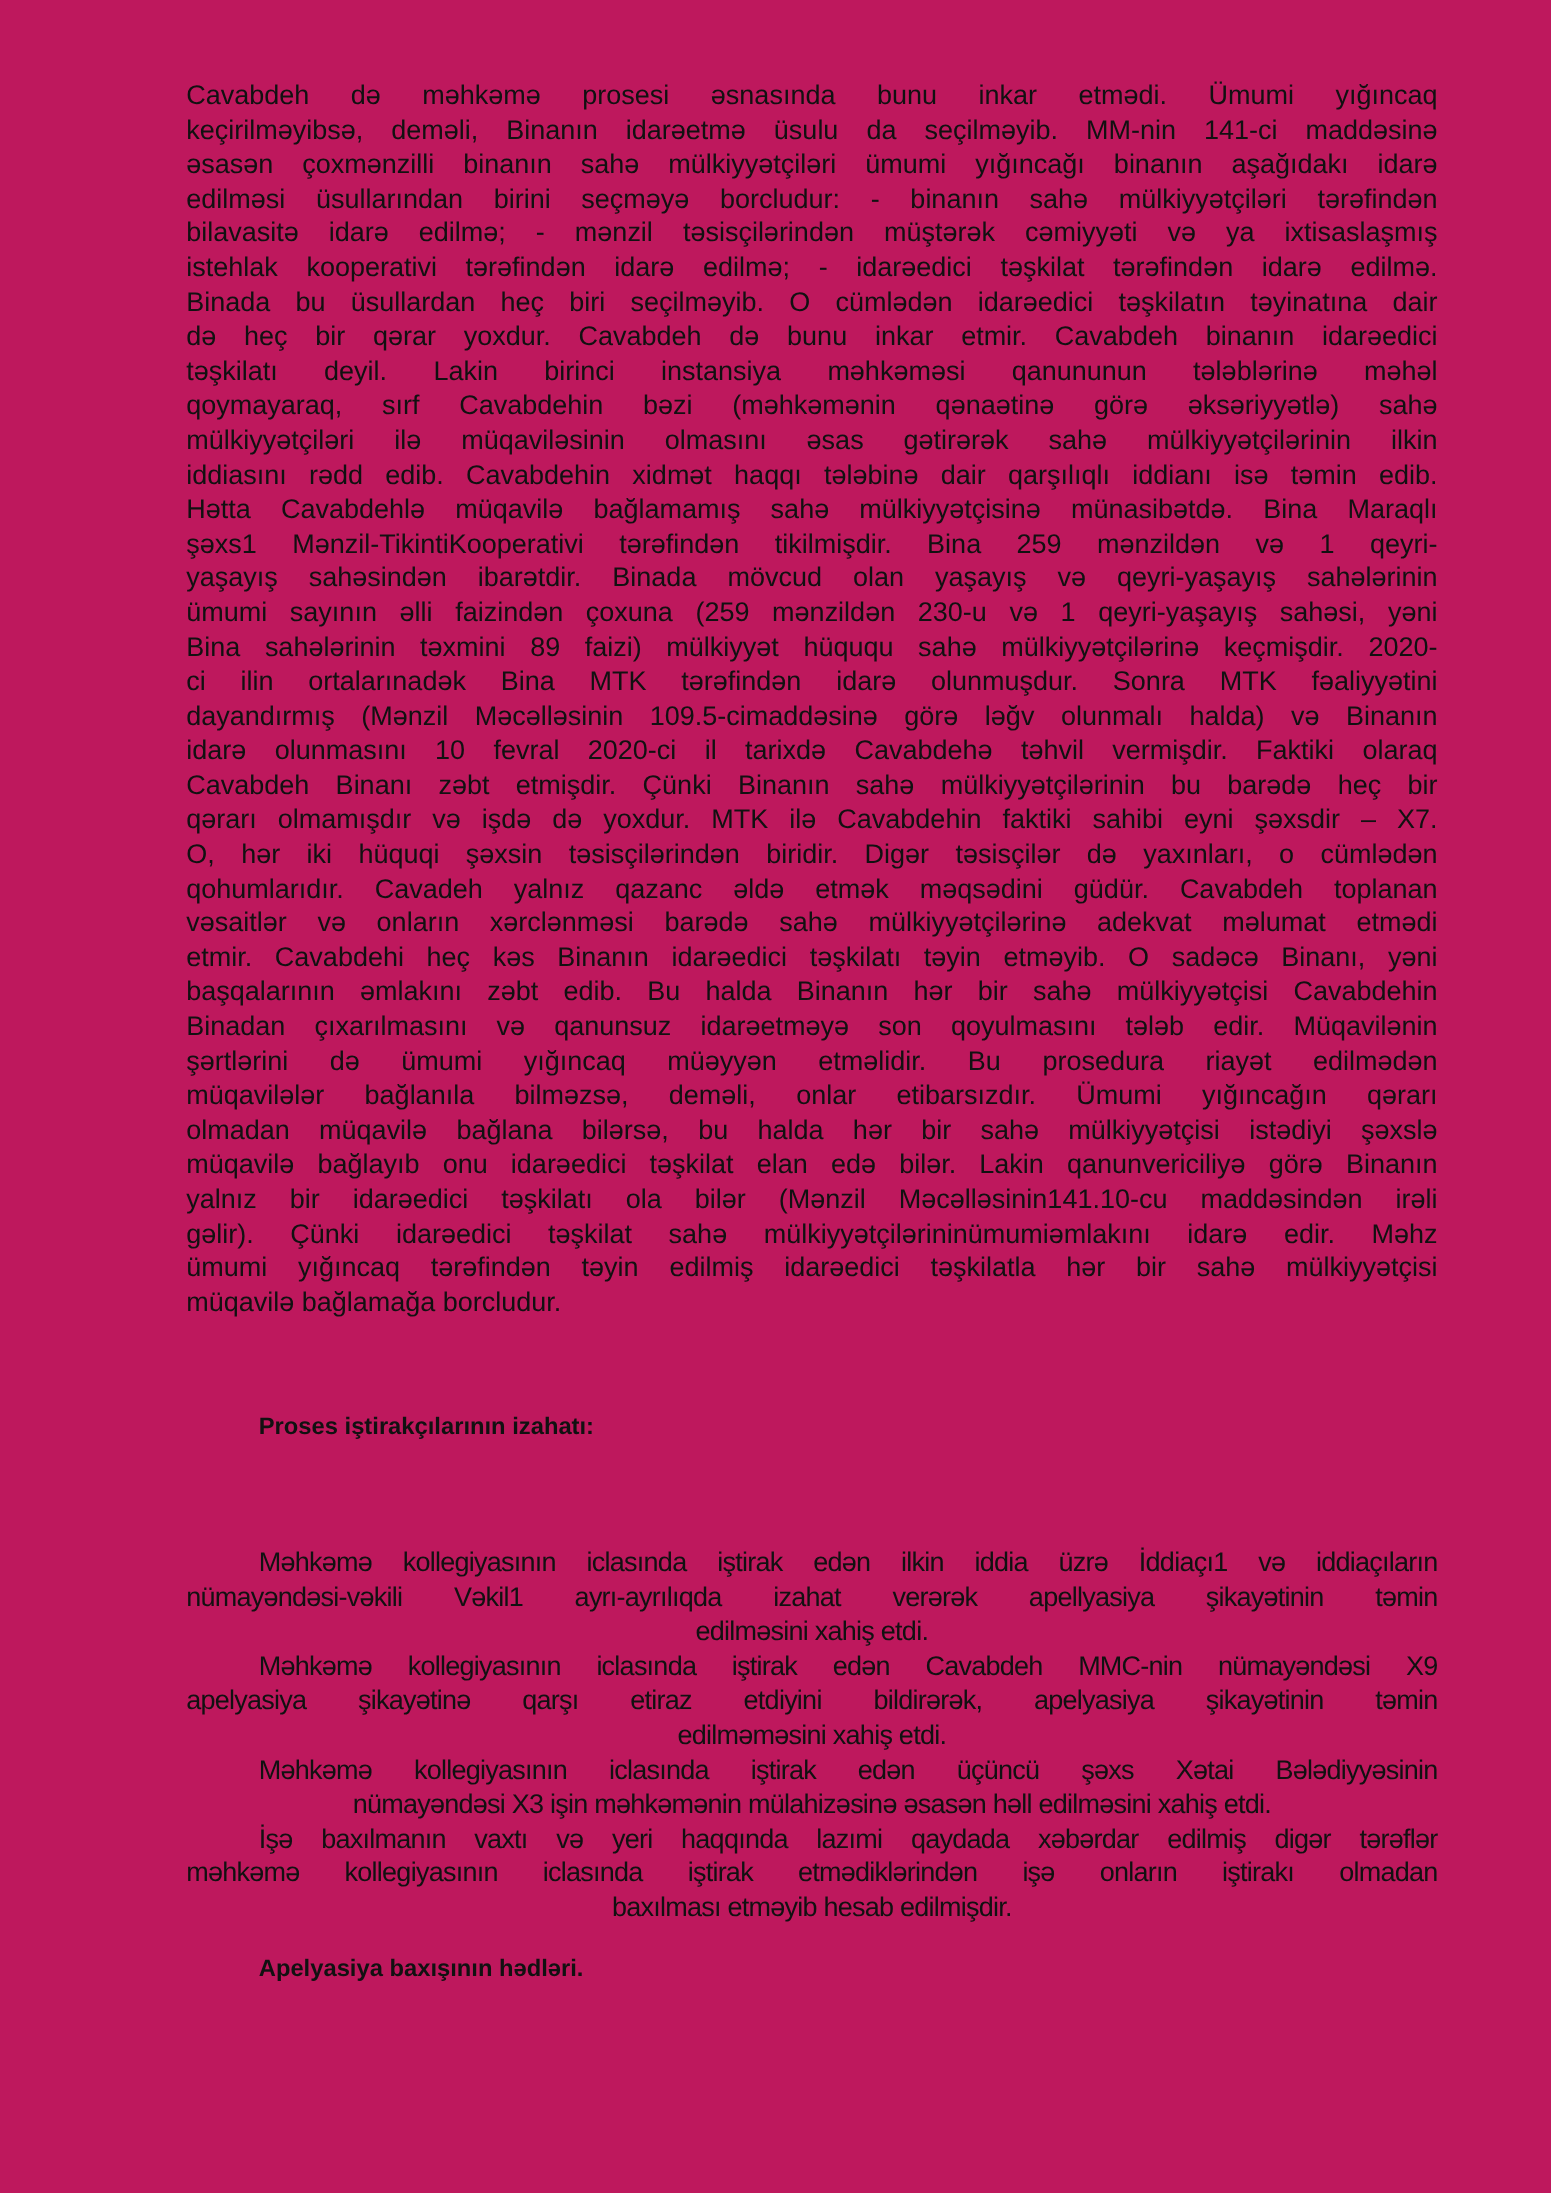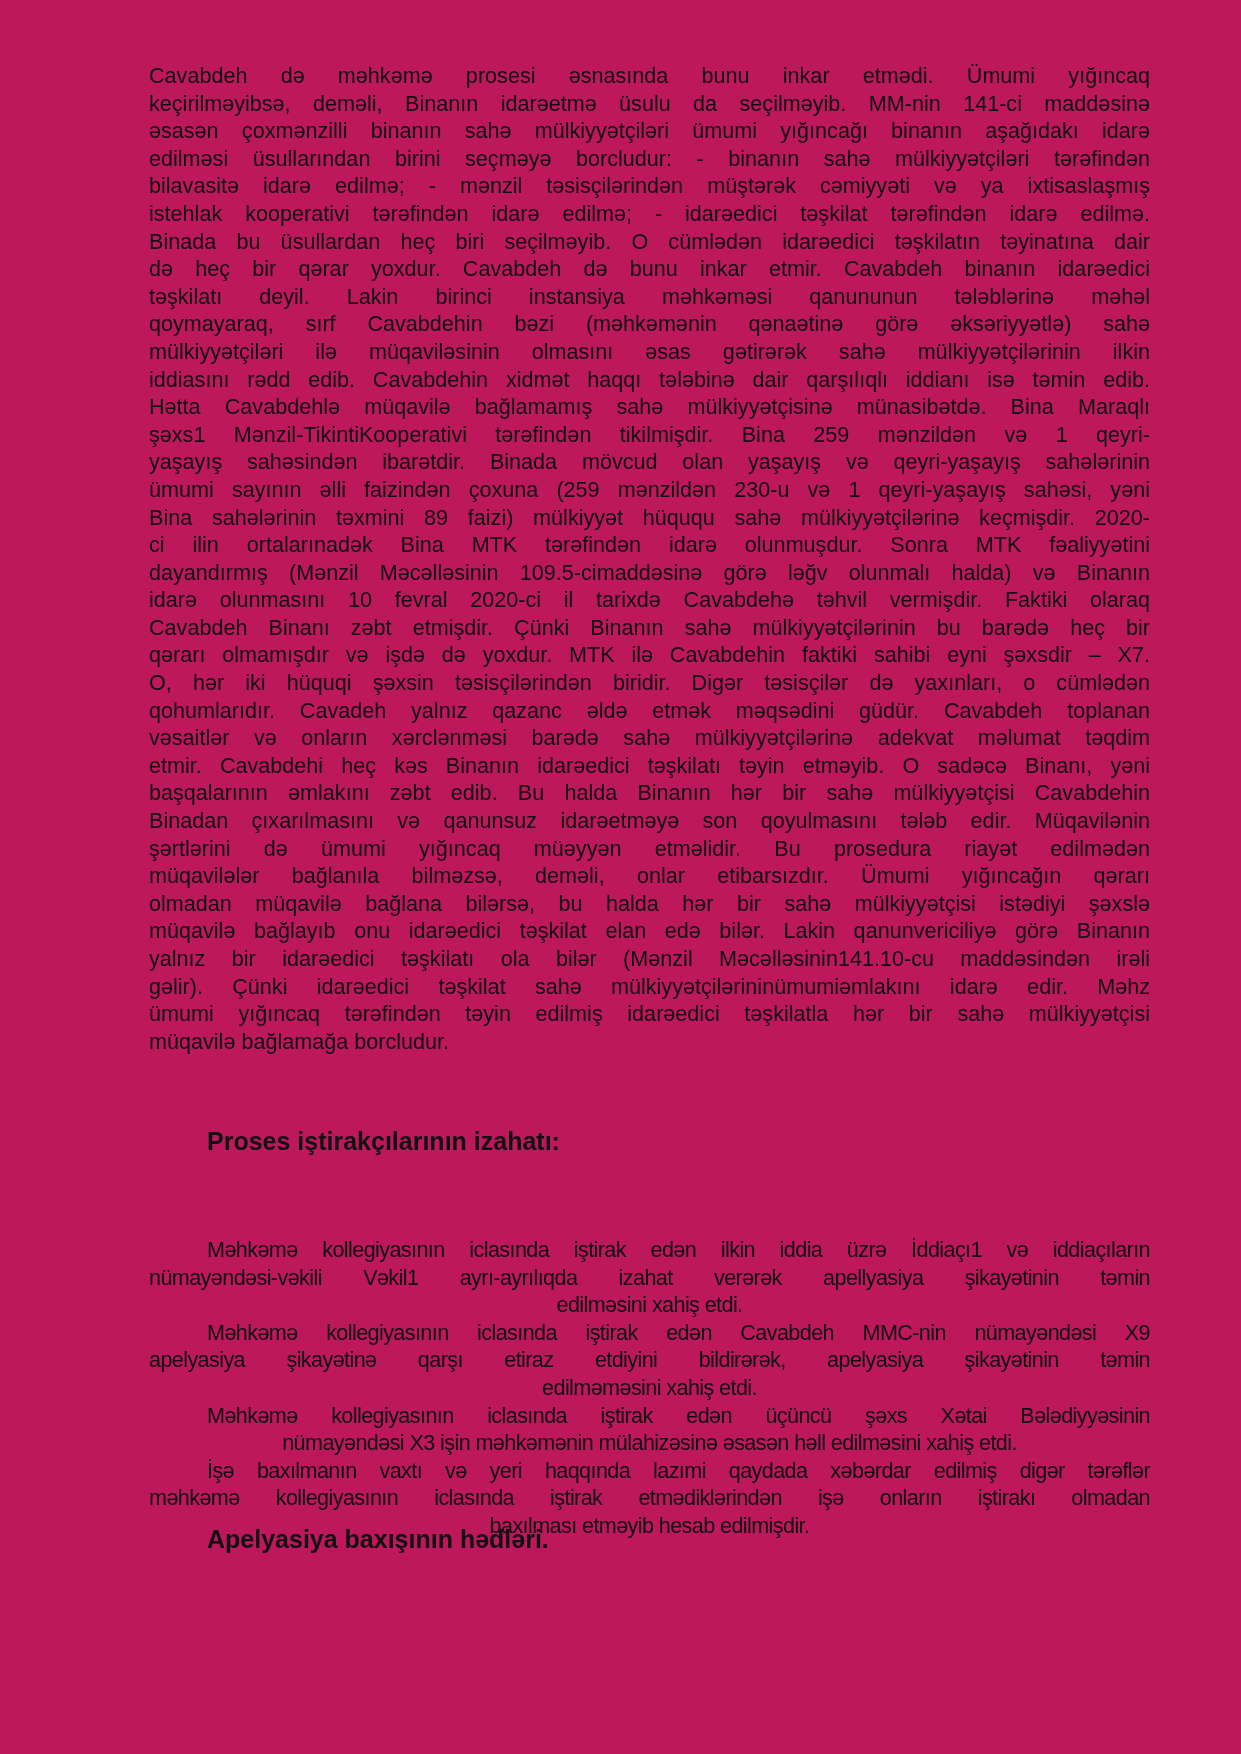--- a/index.html
+++ b/index.html
@@ -15,21 +15,21 @@
     text-align: justify;
     text-align-last: justify;
     overflow: visible;
   }
   .ln.last { text-align-last: left; }
   .heading {
     position: absolute;
     left: 207px;
     font-family: "Liberation Sans", sans-serif;
     font-weight: bold;
-    font-size: 25px;
+    font-size: 19px;
     line-height: 27.6px;
     color: #111;
     white-space: nowrap;
   }
   .cond {
     font-family: "Liberation Sans", sans-serif;
     font-size: 21.6px;
     line-height: 27.6px;
     height: 27.6px;
     white-space: nowrap;
@@ -63,21 +63,21 @@
       <div class="ln">yaşayış sahəsindən ibarətdir. Binada mövcud olan yaşayış və qeyri-yaşayış sahələrinin</div>
       <div class="ln">ümumi sayının əlli faizindən çoxuna (259 mənzildən 230-u və 1 qeyri-yaşayış sahəsi, yəni</div>
       <div class="ln">Bina sahələrinin təxmini 89 faizi) mülkiyyət hüququ sahə mülkiyyətçilərinə keçmişdir. 2020-</div>
       <div class="ln">ci ilin ortalarınadək Bina MTK tərəfindən idarə olunmuşdur. Sonra MTK fəaliyyətini</div>
       <div class="ln">dayandırmış (Mənzil Məcəlləsinin 109.5-cimaddəsinə görə ləğv olunmalı halda) və Binanın</div>
       <div class="ln">idarə olunmasını 10 fevral 2020-ci il tarixdə Cavabdehə təhvil vermişdir. Faktiki olaraq</div>
       <div class="ln">Cavabdeh Binanı zəbt etmişdir. Çünki Binanın sahə mülkiyyətçilərinin bu barədə heç bir</div>
       <div class="ln">qərarı olmamışdır və işdə də yoxdur. MTK ilə Cavabdehin faktiki sahibi eyni şəxsdir – X7.</div>
       <div class="ln">O, hər iki hüquqi şəxsin təsisçilərindən biridir. Digər təsisçilər də yaxınları, o cümlədən</div>
       <div class="ln">qohumlarıdır. Cavadeh yalnız qazanc əldə etmək məqsədini güdür. Cavabdeh toplanan</div>
-      <div class="ln">vəsaitlər və onların xərclənməsi barədə sahə mülkiyyətçilərinə adekvat məlumat təqdim</div>
+      <div class="ln">vəsaitlər və onların xərclənməsi barədə sahə mülkiyyətçilərinə adekvat məlumat etmədi</div>
       <div class="ln">etmir. Cavabdehi heç kəs Binanın idarəedici təşkilatı təyin etməyib. O sadəcə Binanı, yəni</div>
       <div class="ln">başqalarının əmlakını zəbt edib. Bu halda Binanın hər bir sahə mülkiyyətçisi Cavabdehin</div>
       <div class="ln">Binadan çıxarılmasını və qanunsuz idarəetməyə son qoyulmasını tələb edir. Müqavilənin</div>
       <div class="ln">şərtlərini də ümumi yığıncaq müəyyən etməlidir. Bu prosedura riayət edilmədən</div>
       <div class="ln">müqavilələr bağlanıla bilməzsə, deməli, onlar etibarsızdır. Ümumi yığıncağın qərarı</div>
       <div class="ln">olmadan müqavilə bağlana bilərsə, bu halda hər bir sahə mülkiyyətçisi istədiyi şəxslə</div>
       <div class="ln">müqavilə bağlayıb onu idarəedici təşkilat elan edə bilər. Lakin qanunvericiliyə görə Binanın</div>
       <div class="ln">yalnız bir idarəedici təşkilatı ola bilər (Mənzil Məcəlləsinin141.10-cu maddəsindən irəli</div>
       <div class="ln">gəlir). Çünki idarəedici təşkilat sahə mülkiyyətçilərininümumiəmlakını idarə edir. Məhz</div>
       <div class="ln">ümumi yığıncaq tərəfindən təyin edilmiş idarəedici təşkilatla hər bir sahə mülkiyyətçisi</div>
@@ -101,15 +101,15 @@
         <div class="cond j indent">Məhkəmə kollegiyasının iclasında iştirak edən üçüncü şəxs Xətai Bələdiyyəsinin</div>
         <div class="cond">nümayəndəsi X3 işin məhkəmənin mülahizəsinə əsasən həll edilməsini xahiş etdi.</div>
       </div>
       <div>
         <div class="cond j indent">İşə baxılmanın vaxtı və yeri haqqında lazımi qaydada xəbərdar edilmiş digər tərəflər</div>
         <div class="cond j">məhkəmə kollegiyasının iclasında iştirak etmədiklərindən işə onların iştirakı olmadan</div>
         <div class="cond">baxılması etməyib hesab edilmişdir.</div>
       </div>
     </div>
 
-  <div class="heading" style="top:1526px;text-align:center;">Apelyasiya baxışının hədləri.</div>
+  <div class="heading" style="top:1562px;text-align:center;">Apelyasiya baxışının hədləri.</div>
 
 </div>
 
 </body></html>

